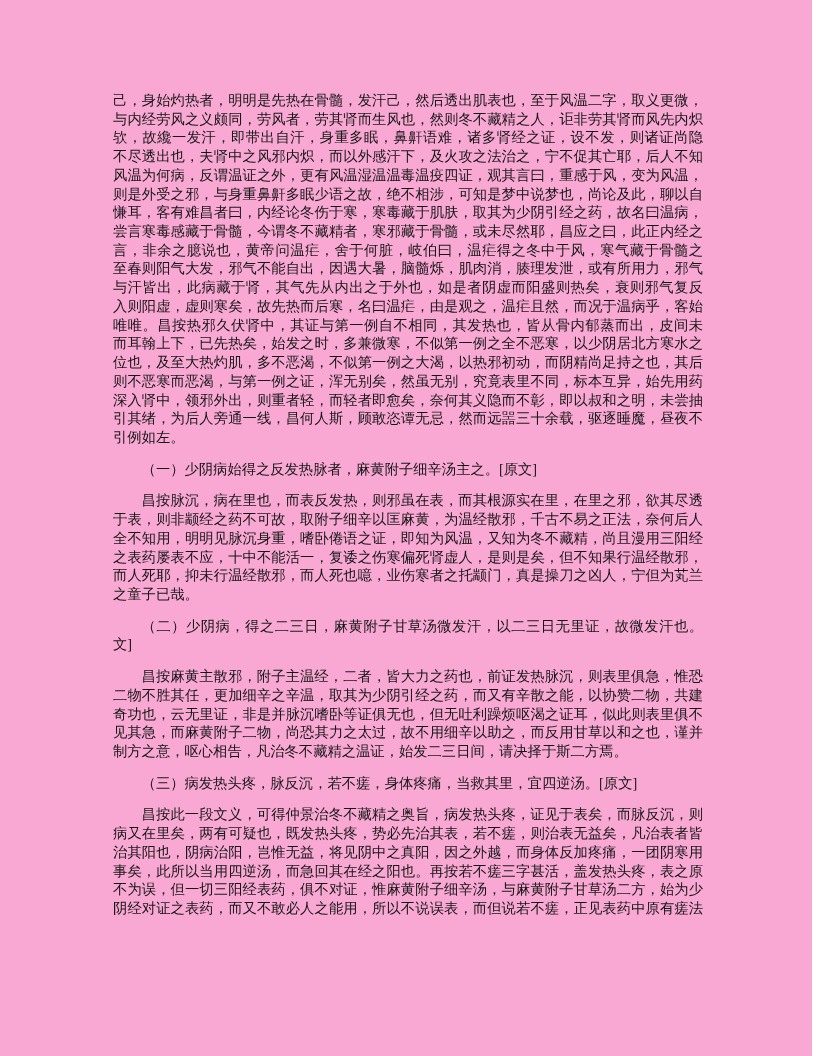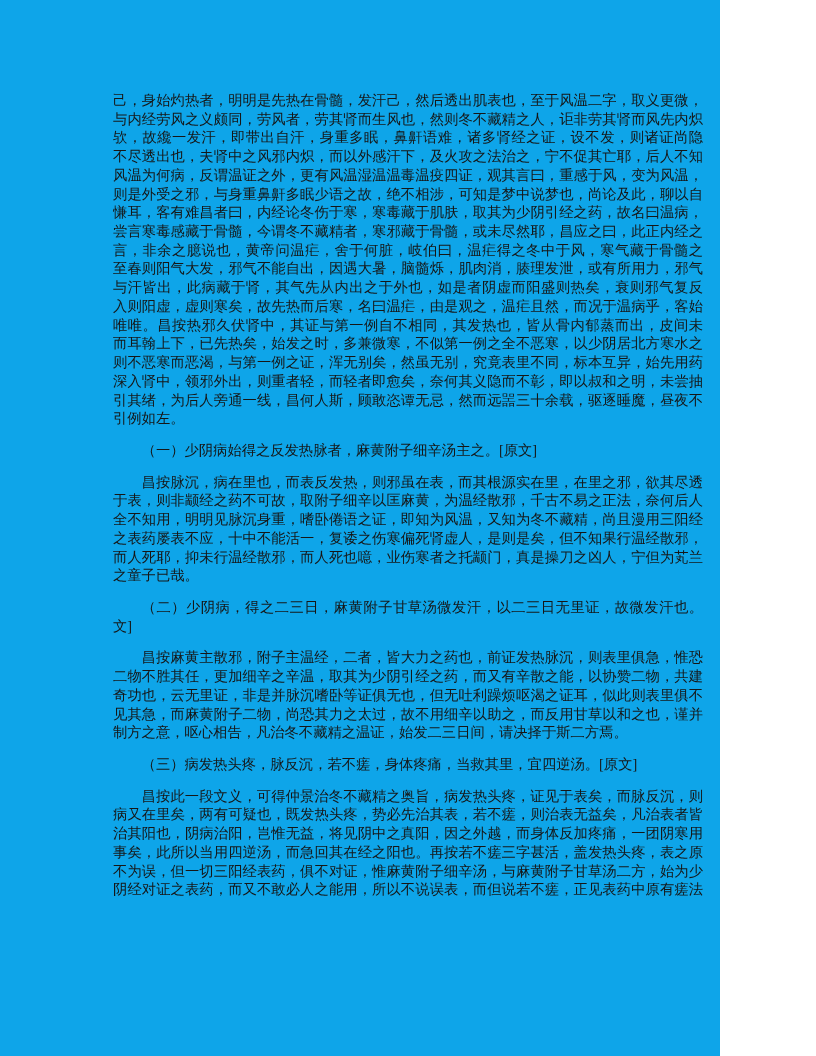--- a/index.html
+++ b/index.html
@@ -2,23 +2,23 @@
 <html><head>
 <meta charset="utf-8">
 <style>
   html, body {
     margin: 0;
     padding: 0;
     background: #ffffff;
   }
   .page {
     position: relative;
-    width: 720px;
+    width: 812px;
     height: 1056px;
-    background: #0ea5e9;
+    background: #f9a8d4;
     overflow: hidden;
     font-family: "Liberation Serif", "DejaVu Serif", serif;
     color: #161616;
   }
   .content {
     box-sizing: border-box;
     padding: 91px 113px 0 113px;
     width: 816px;
   }
   .para {
@@ -59,20 +59,21 @@
       <div class="line">风温为何病，反谓温证之外，更有风温湿温温毒温疫四证，观其言曰，重感于风，变为风温，</div>
       <div class="line">则是外受之邪，与身重鼻鼾多眠少语之故，绝不相涉，可知是梦中说梦也，尚论及此，聊以自</div>
       <div class="line">慊耳，客有难昌者曰，内经论冬伤于寒，寒毒藏于肌肤，取其为少阴引经之药，故名曰温病，未</div>
       <div class="line">尝言寒毒感藏于骨髓，今谓冬不藏精者，寒邪藏于骨髓，或未尽然耶，昌应之曰，此正内经之</div>
       <div class="line">言，非余之臆说也，黄帝问温疟，舍于何脏，岐伯曰，温疟得之冬中于风，寒气藏于骨髓之中，</div>
       <div class="line">至春则阳气大发，邪气不能自出，因遇大暑，脑髓烁，肌肉消，腠理发泄，或有所用力，邪气</div>
       <div class="line">与汗皆出，此病藏于肾，其气先从内出之于外也，如是者阴虚而阳盛则热矣，衰则邪气复反入，</div>
       <div class="line">入则阳虚，虚则寒矣，故先热而后寒，名曰温疟，由是观之，温疟且然，而况于温病乎，客始</div>
       <div class="line">唯唯。昌按热邪久伏肾中，其证与第一例自不相同，其发热也，皆从骨内郁蒸而出，皮间未热，</div>
       <div class="line">而耳翰上下，已先热矣，始发之时，多兼微寒，不似第一例之全不恶寒，以少阴居北方寒水之</div>
+      <div class="line">位也，及至大热灼肌，多不恶渴，不似第一例之大渴，以热邪初动，而阴精尚足持之也，其后</div>
       <div class="line">则不恶寒而恶渴，与第一例之证，浑无别矣，然虽无别，究竟表里不同，标本互异，始先用药</div>
       <div class="line">深入肾中，领邪外出，则重者轻，而轻者即愈矣，奈何其义隐而不彰，即以叔和之明，未尝抽</div>
       <div class="line">引其绪，为后人旁通一线，昌何人斯，顾敢恣谭无忌，然而远噐三十余载，驱逐睡魔，昼夜不</div>
       <div class="line end">引例如左。</div>
     </div>
 
     <div class="para">
       <div class="line end indent">（一）少阴病始得之反发热脉者，麻黄附子细辛汤主之。[原文]</div>
     </div>
 

